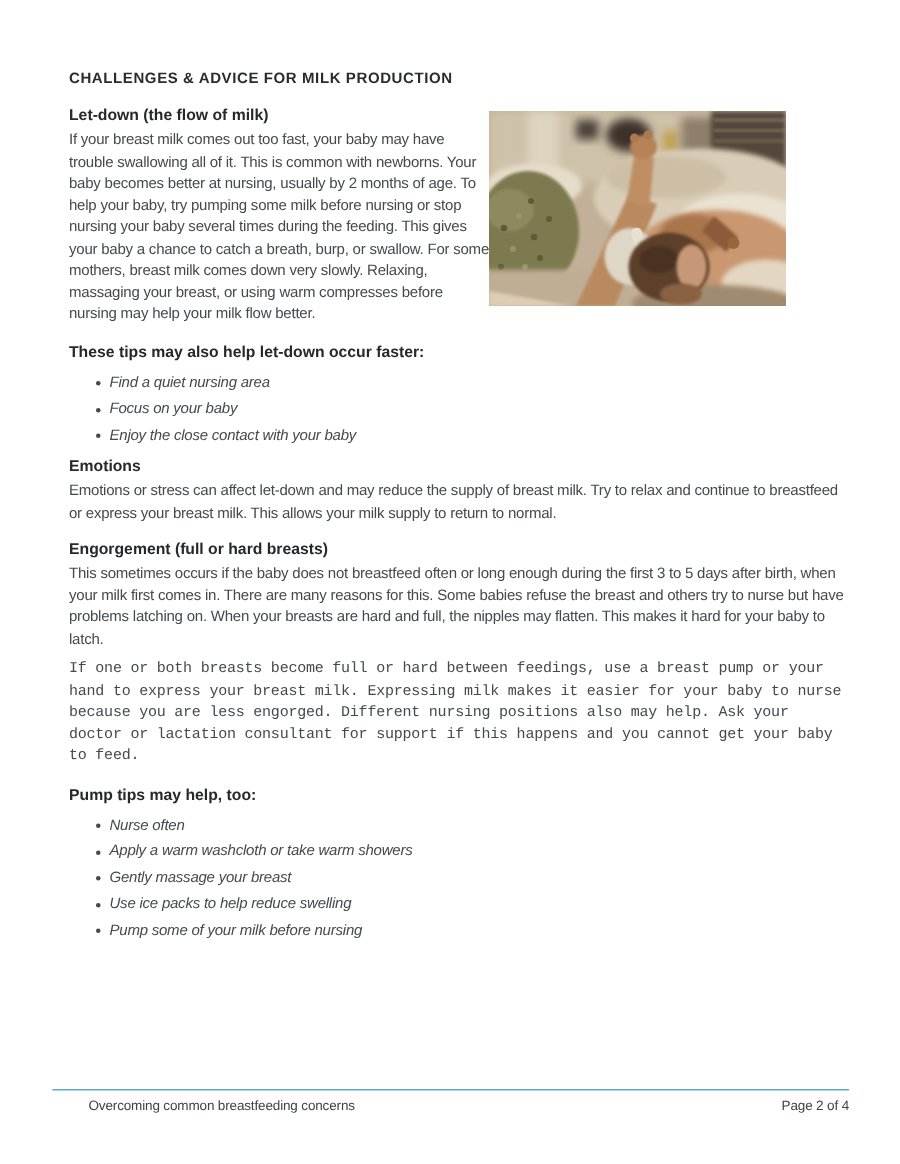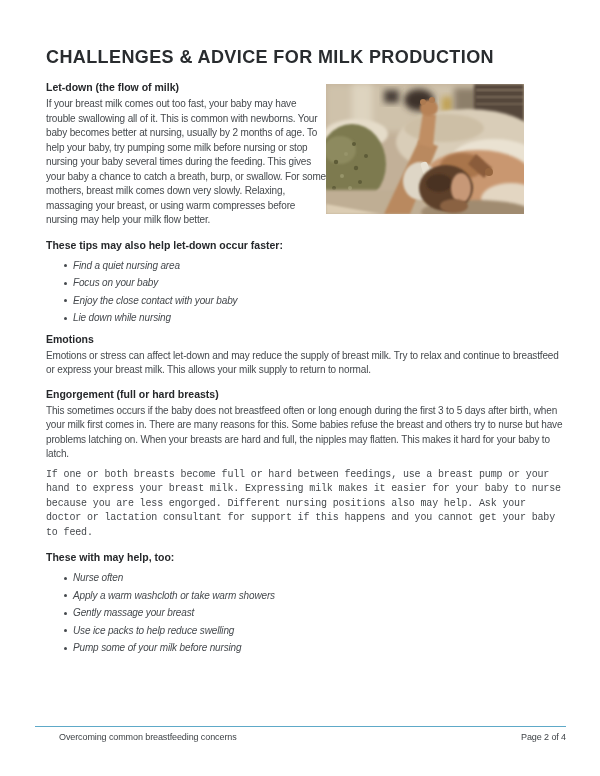--- a/index.html
+++ b/index.html
@@ -11,21 +11,21 @@
     margin: 0 auto;
     background: #ffffff;
     font-family: "Liberation Sans", sans-serif;
     color: #45494d;
     overflow: hidden;
   }
   .content {
     padding: 47px 34px 0 46px;
   }
   .doc-title {
-    font-size: 18px;
+    font-size: 10px;
     font-weight: bold;
     letter-spacing: 0.4px;
     color: #292c2f;
     margin-bottom: 13px;
   }
   .sec-heading {
     font-size: 10.5px;
     font-weight: bold;
     color: #26282b;
     margin-bottom: 4px;
@@ -185,35 +185,34 @@
             <circle cx="163" cy="88" r="4" fill="#96663f"></circle>
           </svg>
         </div>
       </div>
 
       <h3 class="tips-heading">These tips may also help let-down occur faster:</h3>
       <ul class="tips">
         <li><span class="bullet-dot"></span><span>Find a quiet nursing area</span></li>
         <li><span class="bullet-dot"></span><span>Focus on your baby</span></li>
         <li><span class="bullet-dot"></span><span>Enjoy the close contact with your baby</span></li>
-        <li><span class="bullet-dot"></span><span>Lie down while nursing</span></li>
       </ul>
     </section>
 
     <section>
       <h2 class="sec-heading mt6">Emotions</h2>
       <p class="body-text">Emotions or stress can affect let-down and may reduce the supply of breast milk. Try to relax and continue to breastfeed or express your breast milk. This allows your milk supply to return to normal.</p>
     </section>
 
     <section>
       <h2 class="sec-heading mt10">Engorgement (full or hard breasts)</h2>
       <p class="body-text">This sometimes occurs if the baby does not breastfeed often or long enough during the first 3 to 5 days after birth, when your milk first comes in. There are many reasons for this. Some babies refuse the breast and others try to nurse but have problems latching on. When your breasts are hard and full, the nipples may flatten. This makes it hard for your baby to latch.</p>
       <p class="body-text para-gap">If one or both breasts become full or hard between feedings, use a breast pump or your hand to express your breast milk. Expressing milk makes it easier for your baby to nurse because you are less engorged. Different nursing positions also may help. Ask your doctor or lactation consultant for support if this happens and you cannot get your baby to feed.</p>
 
-      <h3 class="tips-heading">These with may help, too:</h3>
+      <h3 class="tips-heading">Pump tips may help, too:</h3>
       <ul class="tips">
         <li><span class="bullet-dot"></span><span>Nurse often</span></li>
         <li><span class="bullet-dot"></span><span>Apply a warm washcloth or take warm showers</span></li>
         <li><span class="bullet-dot"></span><span>Gently massage your breast</span></li>
         <li><span class="bullet-dot"></span><span>Use ice packs to help reduce swelling</span></li>
         <li><span class="bullet-dot"></span><span>Pump some of your milk before nursing</span></li>
       </ul>
     </section>
 
   </div>

